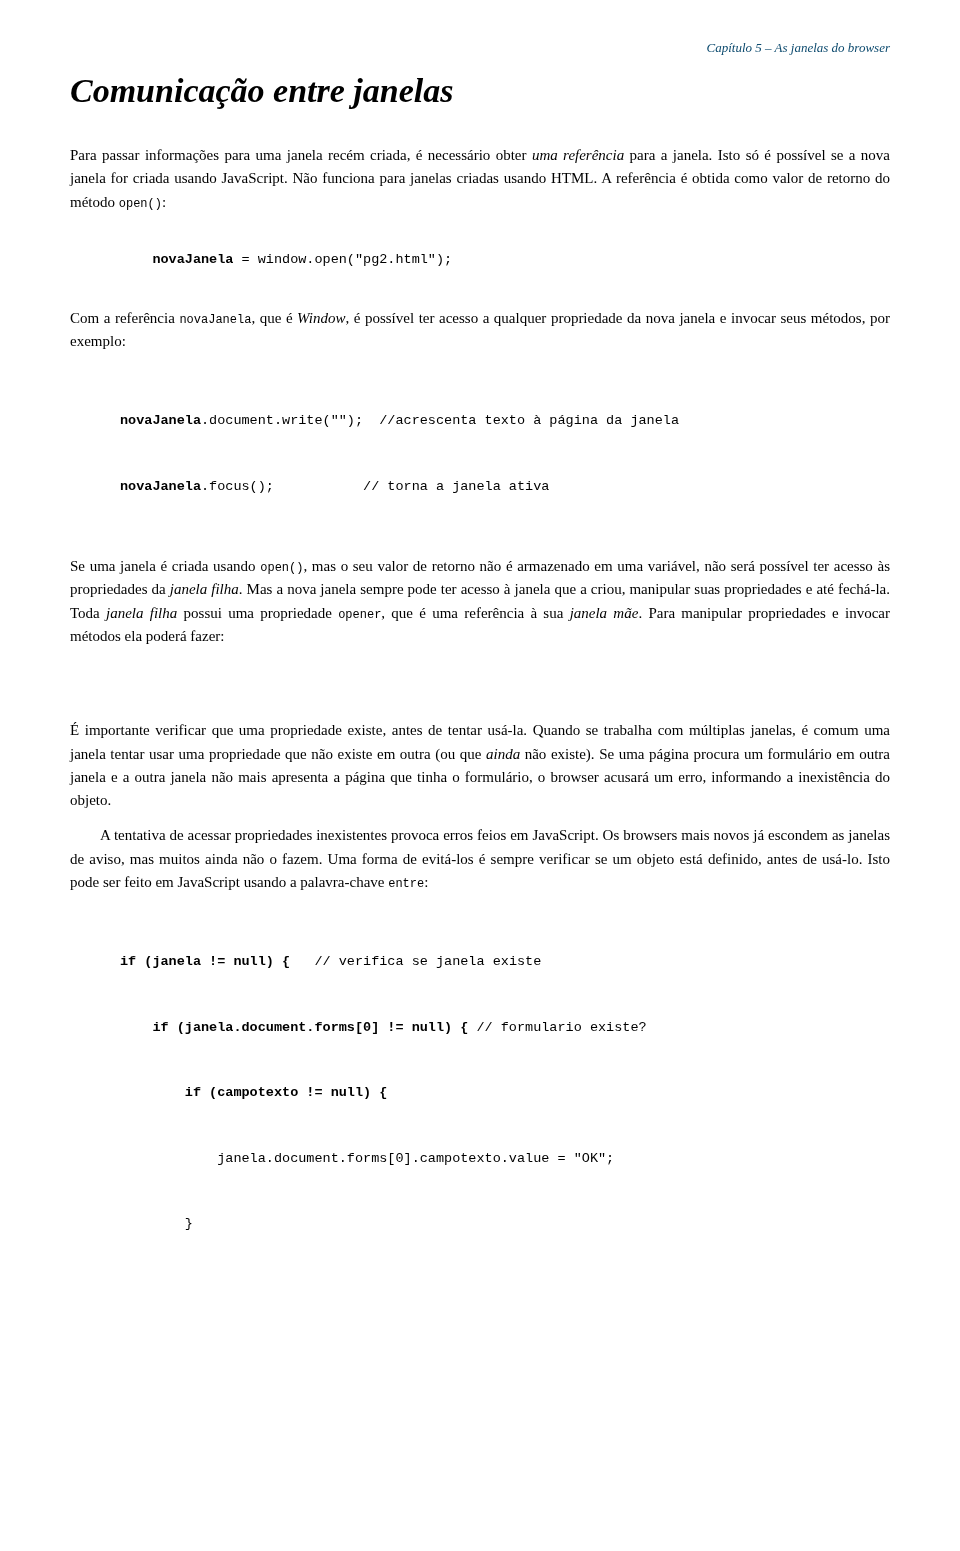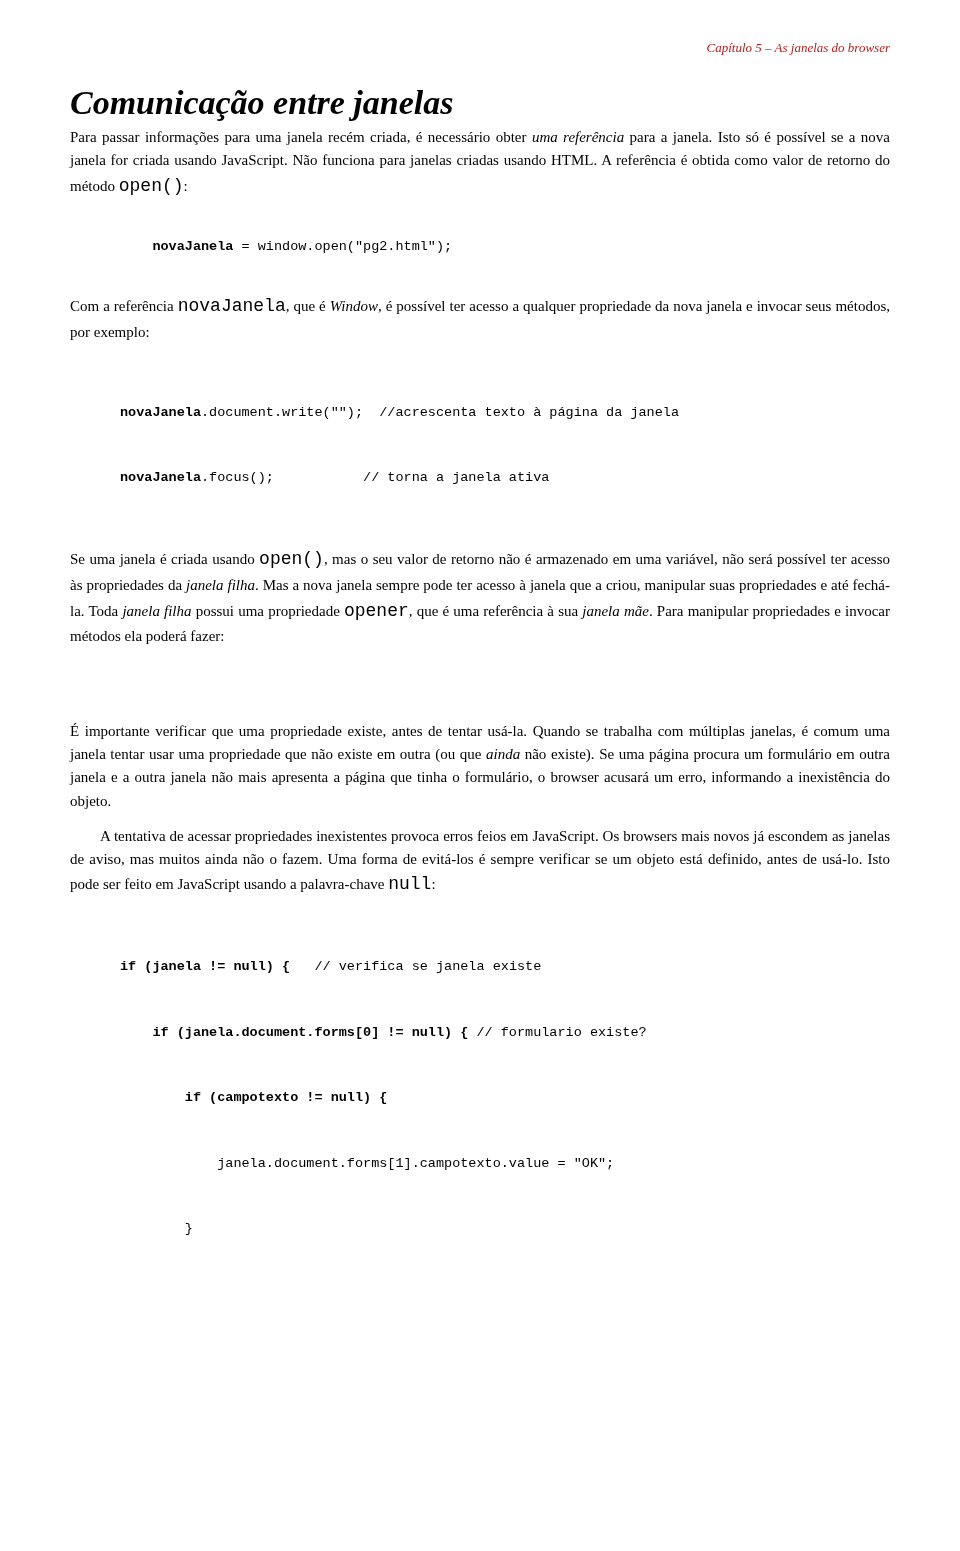--- a/index.html
+++ b/index.html
@@ -19,32 +19,32 @@
       min-height: 1551px;
       padding: 40px 70px 60px 70px;
       position: relative;
     }
 
     
     .page-header {
       text-align: right;
       font-size: 13px;
       font-style: italic;
-      margin-bottom: 28px;
+      margin-bottom: 16px;
       border-bottom: none;
-      color: #b91c1c;
+      color: #0c4a6e;
     }
 
     
     .chapter-title {
       font-family: 'Times New Roman', Times, serif;
       font-size: 34px;
       font-style: italic;
       font-weight: bold;
-      margin-bottom: 4px;
+      margin-bottom: 34px;
       color: #000;
     }
 
     
     .body-text {
       font-size: 15px;
       line-height: 1.55;
       margin-bottom: 12px;
       text-align: justify;
     }
@@ -61,21 +61,21 @@
       white-space: pre;
     }
 
     .code-block .kw {
       font-weight: bold;
     }
 
     
     code {
       font-family: 'Courier New', Courier, monospace;
-      font-size: 18px;
+      font-size: 12px;
     }
 
     .para-indent {
       text-indent: 2em;
     }
 
     .code-line {
       display: block;
       font-family: 'Courier New', Courier, monospace;
       font-size: 13.5px;
@@ -115,28 +115,28 @@
   </p>
 
   <div class="code-block">
   </div>
 
   <p class="body-text">
     É importante verificar que uma propriedade existe, antes de tentar usá-la. Quando se trabalha com múltiplas janelas, é comum uma janela tentar usar uma propriedade que não existe em outra (ou que <em>ainda</em> não existe). Se uma página procura um formulário em outra janela e a outra janela não mais apresenta a página que tinha o formulário, o browser acusará um erro, informando a inexistência do objeto.
   </p>
 
   <p class="body-text para-indent">
-    A tentativa de acessar propriedades inexistentes provoca erros feios em JavaScript. Os browsers mais novos já escondem as janelas de aviso, mas muitos ainda não o fazem. Uma forma de evitá-los é sempre verificar se um objeto está definido, antes de usá-lo. Isto pode ser feito em JavaScript usando a palavra-chave <code>null</code>:
+    A tentativa de acessar propriedades inexistentes provoca erros feios em JavaScript. Os browsers mais novos já escondem as janelas de aviso, mas muitos ainda não o fazem. Uma forma de evitá-los é sempre verificar se um objeto está definido, antes de usá-lo. Isto pode ser feito em JavaScript usando a palavra-chave <code>entre</code>:
   </p>
 
   <div class="code-block">
     <span class="code-line"><span class="kw">if (janela != null) {</span>   // verifica se janela existe</span>
     <span class="code-line">    <span class="kw">if (janela.document.forms[0] != null) {</span> // formulario existe?</span>
     <span class="code-line">        <span class="kw">if (campotexto != null) {</span></span>
-    <span class="code-line">            janela.document.forms[1].campotexto.value = "OK";</span>
+    <span class="code-line">            janela.document.forms[0].campotexto.value = "OK";</span>
     <span class="code-line">        }</span>
     
     
     
     
     
   </div>
 
 </div>
 

